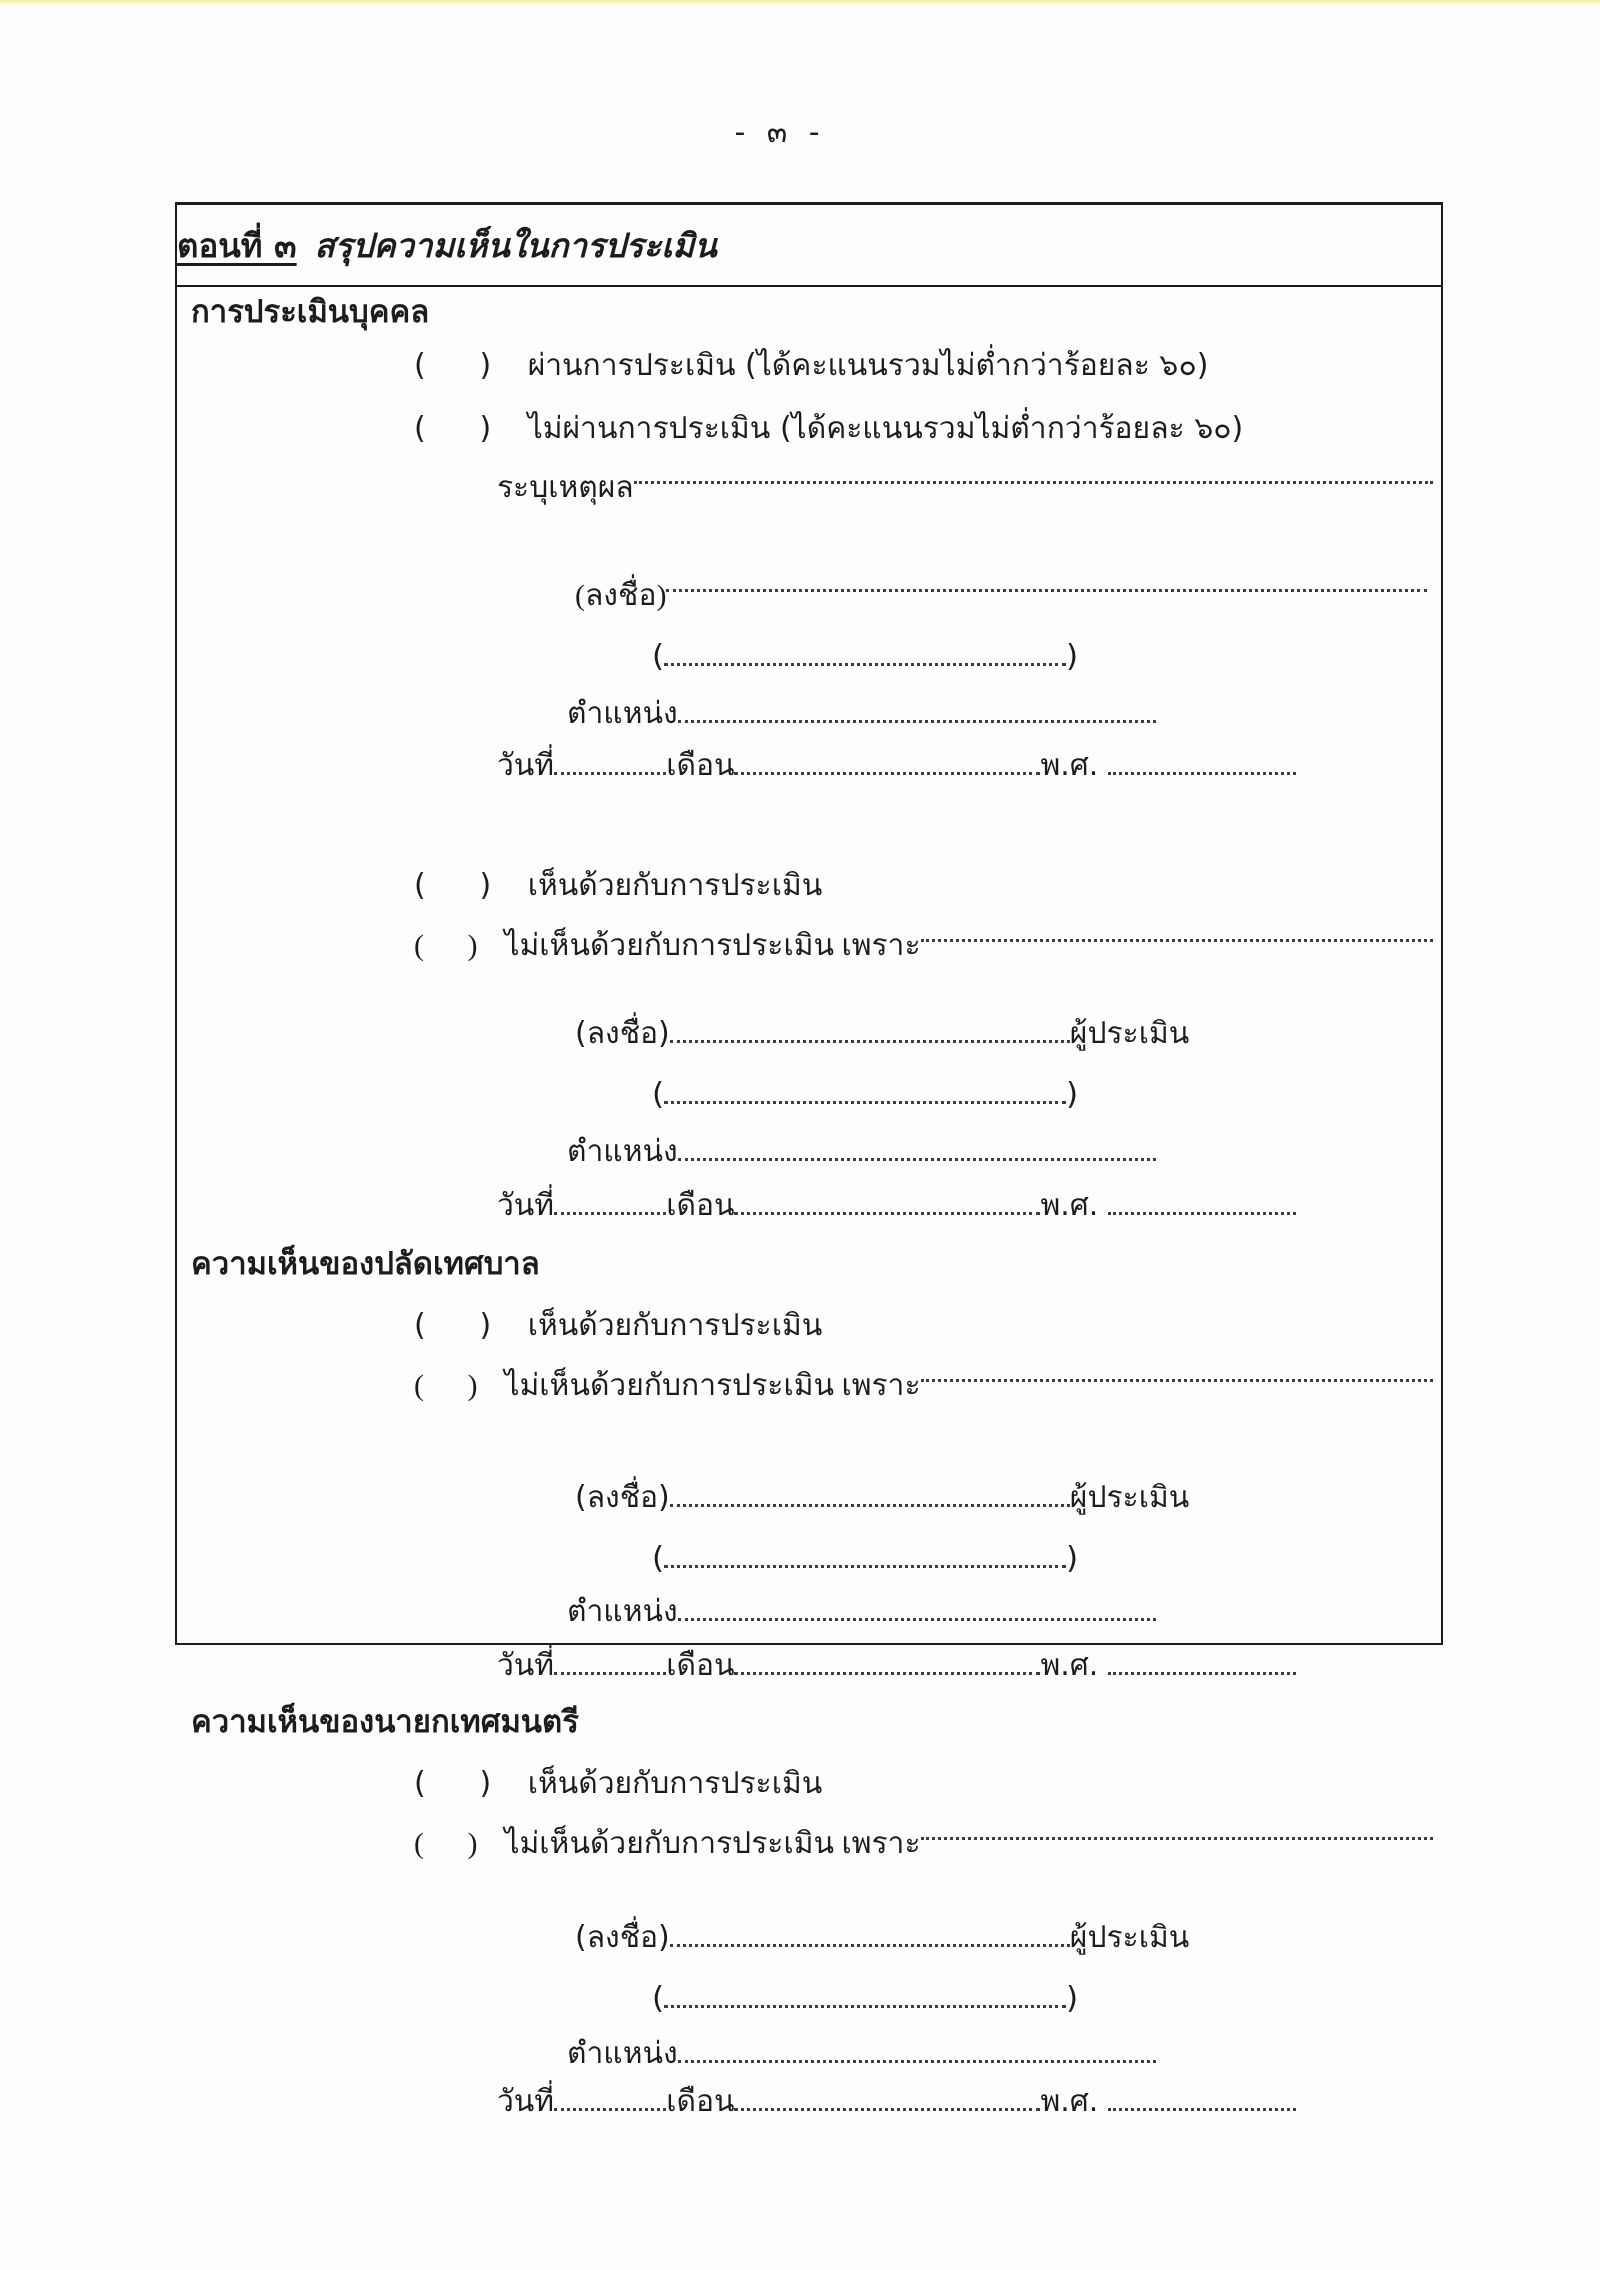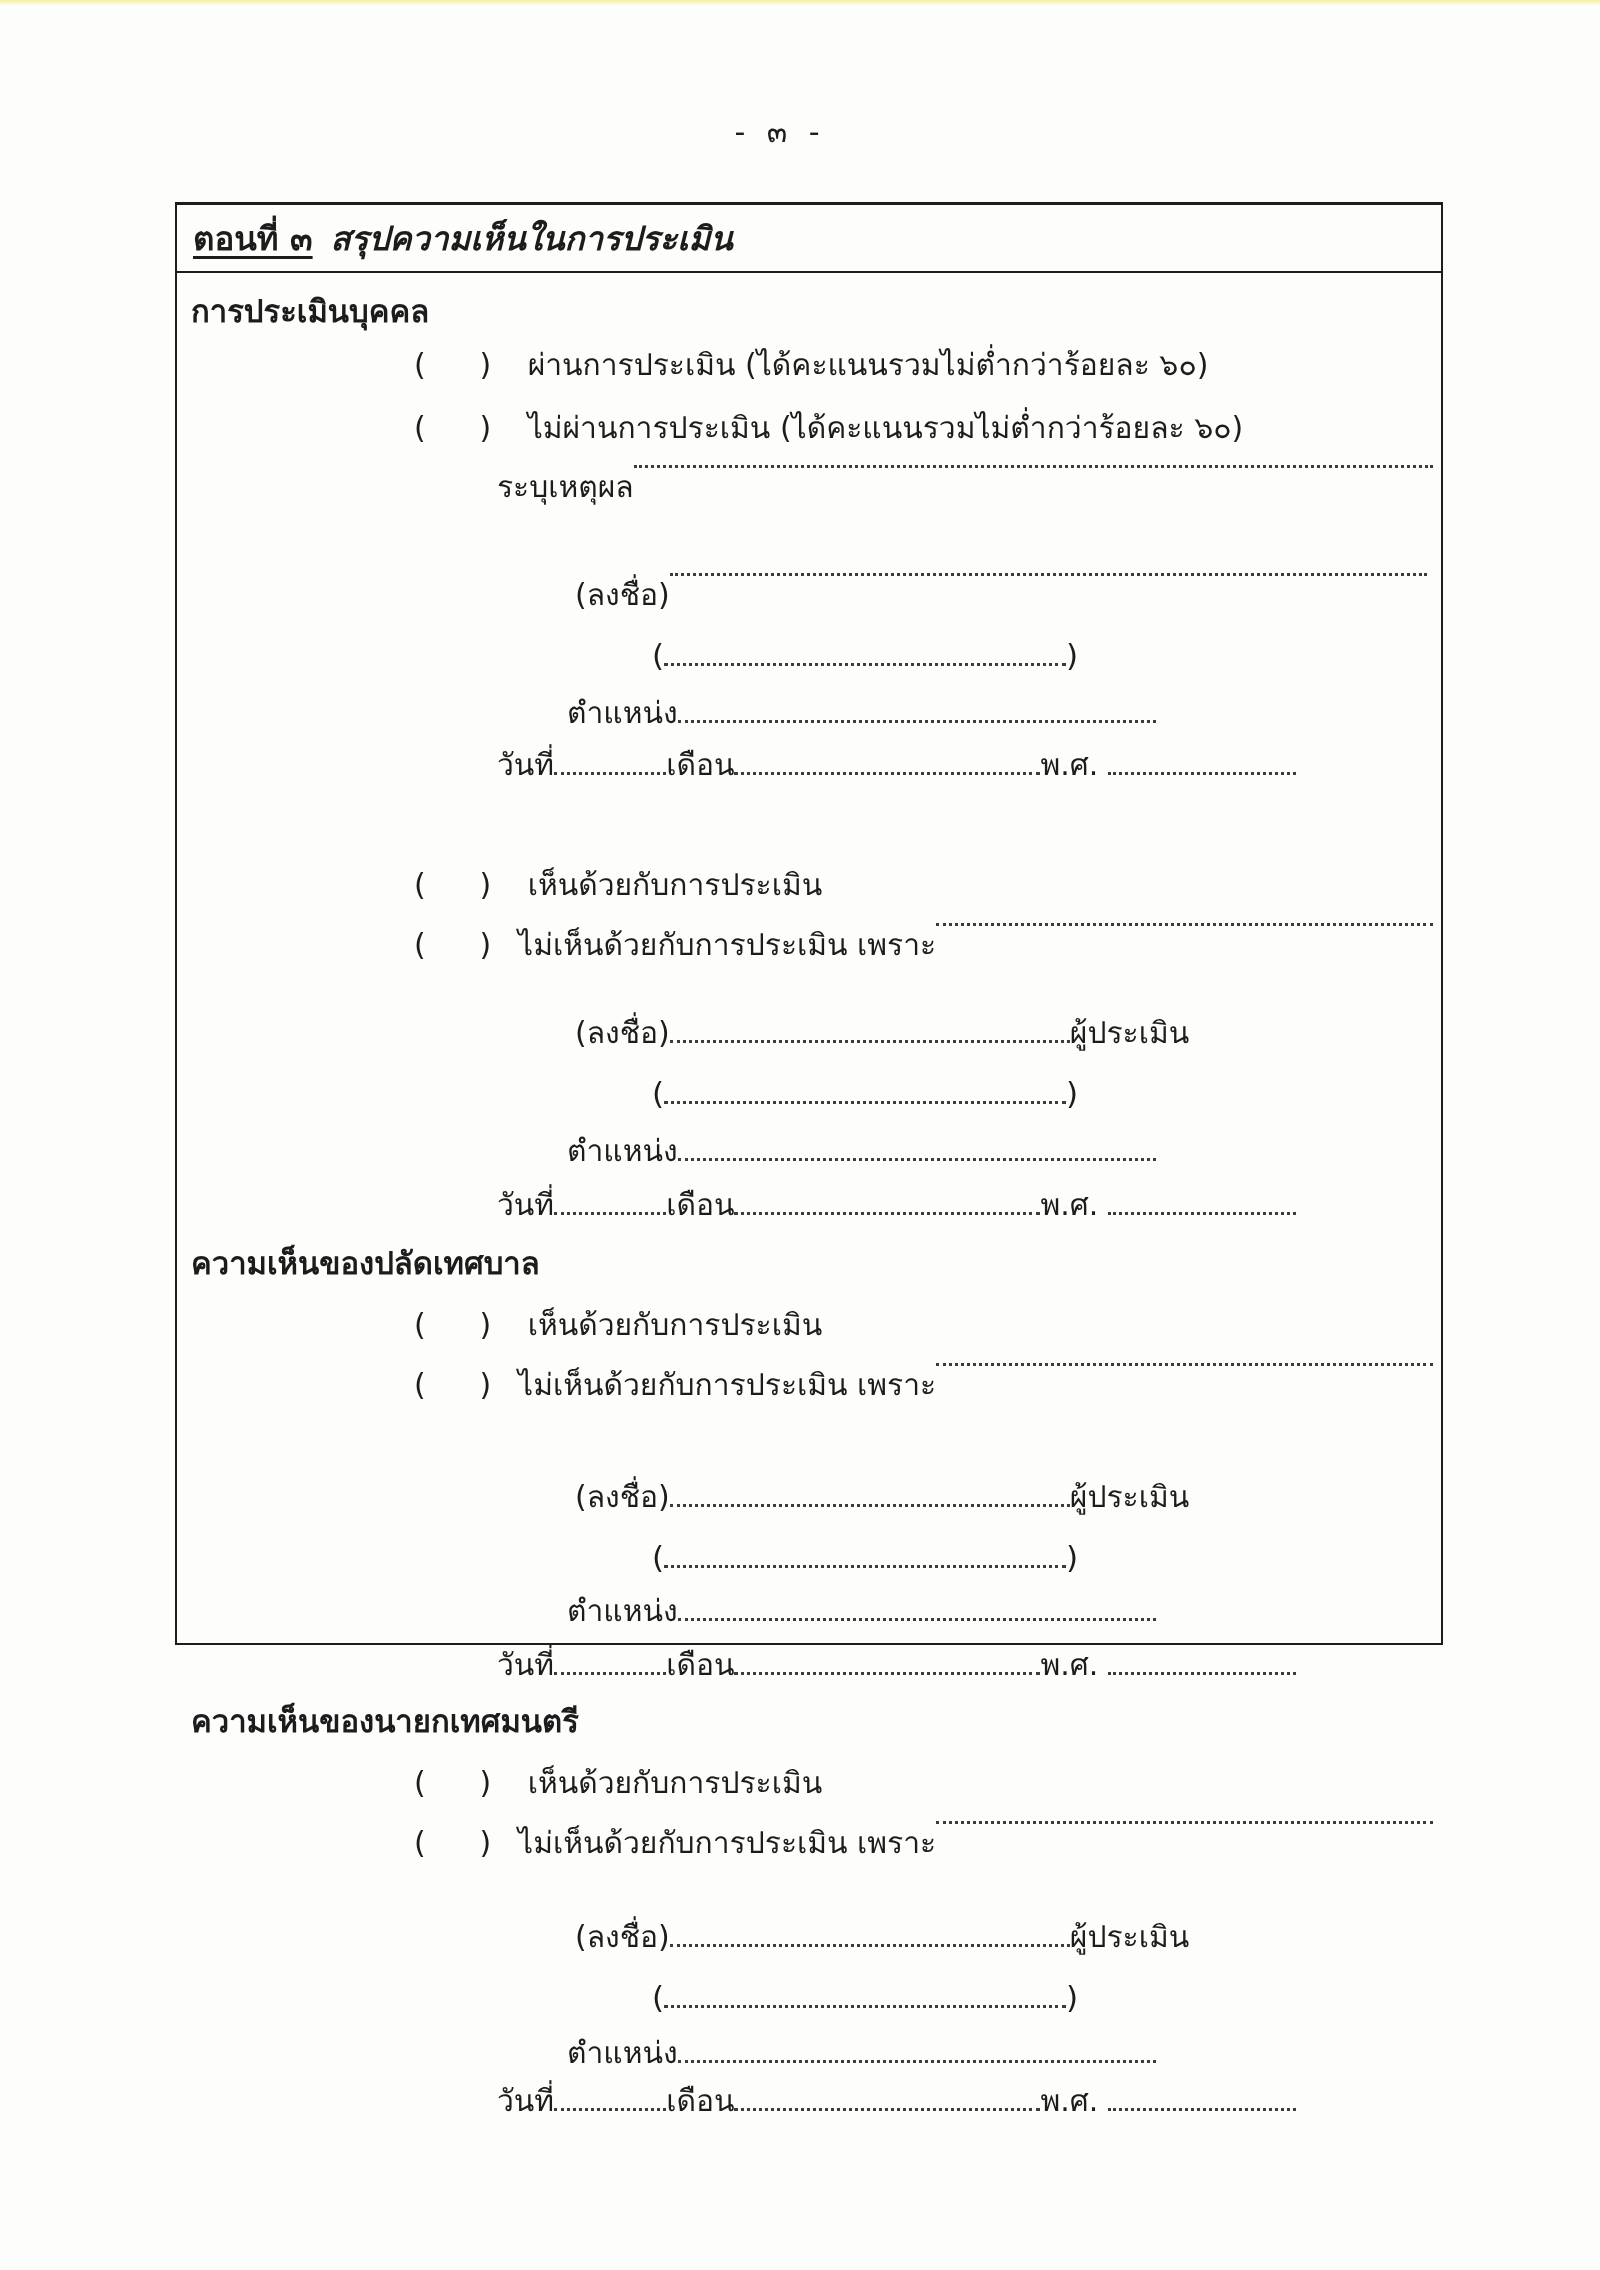--- a/index.html
+++ b/index.html
@@ -12,41 +12,40 @@
   }
   .top-strip{
     position:absolute;left:0;top:0;width:1600px;height:6px;
     background:linear-gradient(180deg,#f3ef9c 0%,#faf8d8 60%,rgba(255,255,255,0) 100%);
   }
   .page-number{
     position:absolute;left:0;top:108px;width:1560px;
     text-align:center;font-size:30px;letter-spacing:6px;
   }
   .title-box{
-    position:absolute;left:175px;top:202px;width:1268px;height:71px;
+    position:absolute;left:175px;top:202px;width:1268px;height:85px;
     border:2px solid #1d1d1d;border-top-width:3px;
     box-sizing:border-box;
     display:flex;align-items:center;
-    padding-left:16px;
     font-size:33px;font-weight:700;
   }
   .title-box .part{ text-decoration:underline; text-underline-offset:6px; }
   .title-box .ttl{ margin-left:18px;font-style:italic; }
   .main-box{
     position:absolute;left:175px;top:273px;width:1268px;height:1372px;
     border:2px solid #1d1d1d;border-top:none;
     box-sizing:border-box;
     font-size:30px;
   }
   .line{
     position:absolute;height:44px;line-height:44px;white-space:nowrap;
   }
   .heading{ left:14px;font-weight:700;font-size:31px; }
   .opt{ left:237px; }
-  .flexline{ display:flex;align-items:flex-start;white-space:nowrap; }
+  .flexline{ display:flex;align-items:center;white-space:nowrap;font-family:Liberation Serif, serif; }
   .cb{ white-space:pre;letter-spacing:1px; }
   .opt .lbl{ margin-left:26px; }
   .dots{
     display:inline-block;height:0;border-bottom:3px dotted #3c3c3c;
   }
   .dots-fill{
     flex:1 1 auto;border-bottom:3px dotted #3c3c3c;margin-bottom:9px;min-width:40px;
   }
   .w-sign{width:400px;} .w-name{width:402px;} .w-pos{width:478px;}
   .w-day{width:112px;} .w-month{width:306px;} .w-year{width:188px;margin-left:10px;}

